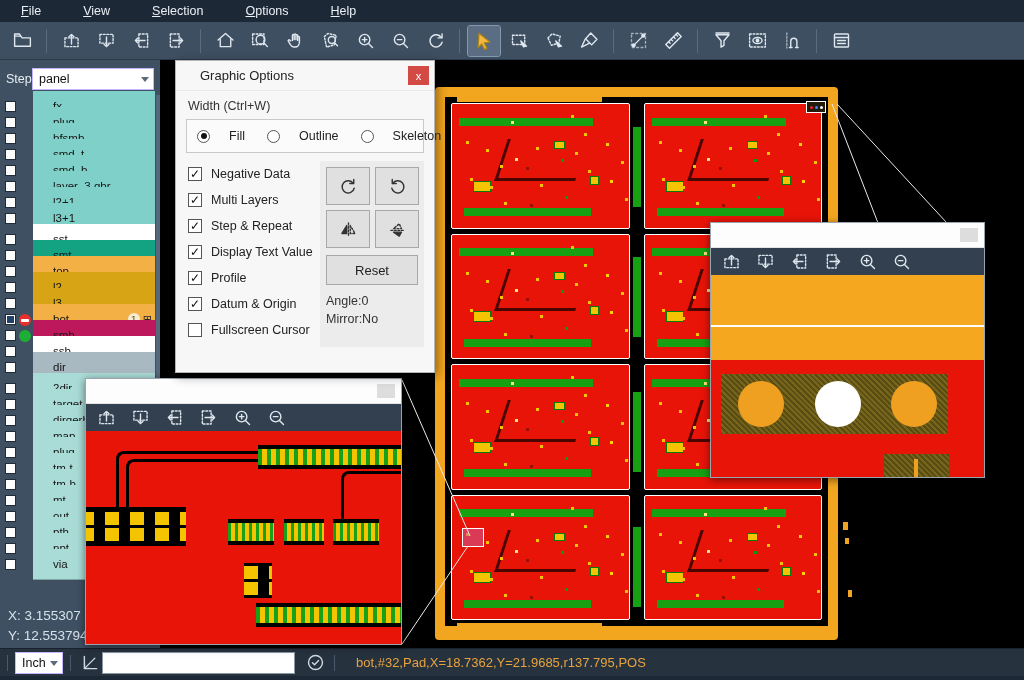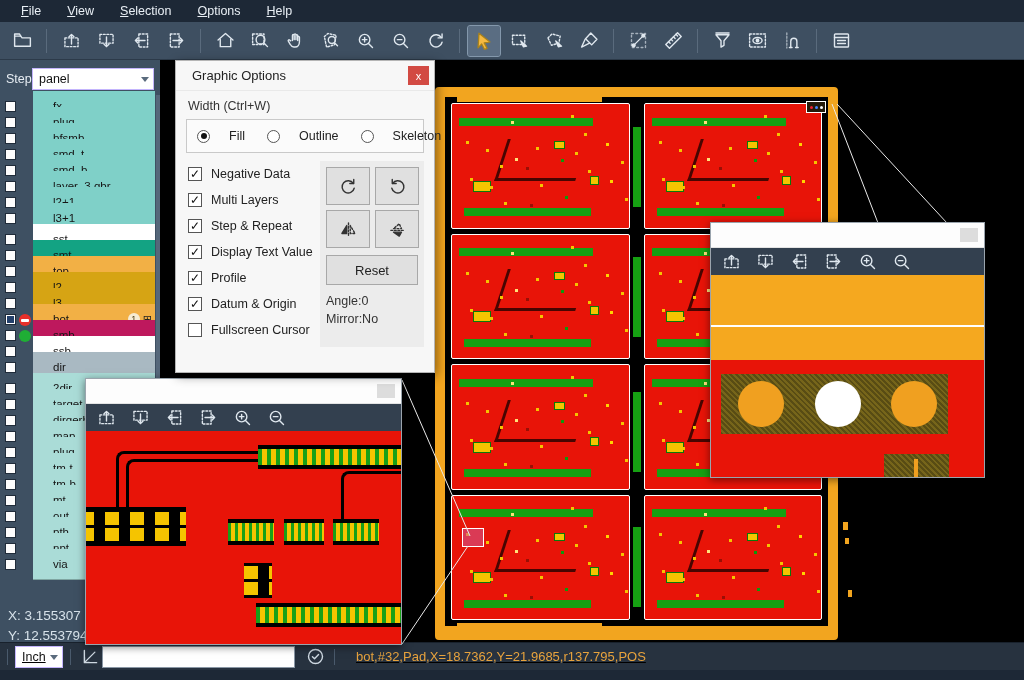--- a/index.html
+++ b/index.html
@@ -2,21 +2,21 @@
 <html><head>
 <meta charset="utf-8">
 <style>
   * { margin:0; padding:0; box-sizing:border-box; }
   html,body { width:1024px; height:680px; overflow:hidden; background:#000;
     font-family:"Liberation Sans", sans-serif; }
   .app { position:relative; width:1024px; height:680px; background:#1d2836; }
 
   
   .menubar { position:absolute; left:0; top:0; width:1024px; height:22px;
-    background:#1d2836; display:flex; align-items:center; padding-left:10px; gap:4px; z-index:3;}
+    background:#1d2836; display:flex; align-items:center; padding-left:10px; gap:20px; z-index:3;}
   .menu-item { color:#e9eff5; font-size:12.5px; padding:2px 11px; cursor:default; }
   .menu-item u { text-decoration:underline; }
 
   
   .toolbar { position:absolute; left:0; top:22px; width:1024px; height:38px;
     background:#3e4f61; display:flex; align-items:center; padding-left:6px; gap:3px; z-index:3;
     border-bottom:1px solid #2c3a49;}
   .tbtn { width:32px; height:30px; display:flex; align-items:center; justify-content:center;
     color:#dfe7ee; border-radius:2px; }
   .tbtn.selected { background:#5a6d82; outline:1px solid #8498ac; }
@@ -96,21 +96,21 @@
 
   
   .band { position:absolute; left:0; width:100%; }
   .olive { position:absolute; background:#76651a;
     background-image:repeating-linear-gradient(45deg, rgba(0,0,0,.25) 0 2px, transparent 2px 4px); }
   .fidcirc { position:absolute; border-radius:50%; width:46px; height:46px; }
 
   
   .dialog { position:absolute; left:175px; top:60px; width:260px; height:313px; background:#f7f7f7;
     border:1px solid #b5b5b5; z-index:12; box-shadow:2px 3px 10px rgba(0,0,0,.45);}
-  .dlg-title { height:30px; display:flex; align-items:center; padding-left:16px; font-size:13px;
+  .dlg-title { height:30px; display:flex; align-items:center; padding-left:24px; font-size:13px;
     color:#222; border-bottom:1px solid #e9e9e9; }
   .dlg-close { position:absolute; right:5px; top:5px; width:21px; height:19px; background:#d24a43;
     color:#fff; font-size:11px; display:flex; align-items:center; justify-content:center; }
   .dlg-width { font-size:12.5px; color:#333; margin:8px 0 6px 12px; }
   .radio-box { margin:0 10px; border:1px solid #c9c9c9; background:#fbfbfb; height:34px;
     display:flex; align-items:center; padding-left:10px; gap:22px; }
   .radio { display:flex; align-items:center; gap:19px; font-size:12.5px; color:#222; }
   .rdot { width:13px; height:13px; border:1px solid #555; border-radius:50%; background:#fff;
     display:flex; align-items:center; justify-content:center; }
   .rdot.sel::after { content:""; width:6px; height:6px; border-radius:50%; background:#111; }
@@ -123,22 +123,22 @@
   .icnbtns { display:grid; grid-template-columns:44px 44px; gap:5px; }
   .icnbtn { width:44px; height:38px; background:#e0e0e0; border:1px solid #a8a8a8;
     display:flex; align-items:center; justify-content:center; color:#333; }
   .resetbtn { margin-top:7px; width:92px; height:30px; background:#e0e0e0; border:1px solid #a8a8a8;
     font-size:13px; color:#222; display:flex; align-items:center; justify-content:center; }
   .ang { font-size:12.5px; color:#333; margin-top:9px; }
   .closebtn { position:absolute; left:10px; bottom:9px; width:238px; height:28px; background:#e9e9e9;
     border:1px solid #9a9a9a; font-size:13px; color:#222; display:flex; align-items:center; justify-content:center;}
 
   
-  .statusbar { position:absolute; left:0; bottom:10px; width:1024px; height:28px; background:#27323f;
-    display:flex; align-items:center; z-index:3; border-top:1px solid #18212c;text-decoration:underline; }
+  .statusbar { position:absolute; left:0; bottom:4px; width:1024px; height:28px; background:#27323f;
+    display:flex; align-items:center; z-index:3; border-top:1px solid #18212c; }
   .ssep { width:1px; height:16px; background:#4a5a6c; margin:0 7px; }
   .unit-select { width:48px; height:22px; }
   .cmd-input { width:193px; height:22px; background:#fff; border:1px solid #8a97a5; font-size:12px;
     font-family:"Liberation Sans",sans-serif; padding:0 5px; color:#111;}
   .sb-icon { color:#cfd9e2; display:flex; align-items:center; justify-content:center; width:24px;}
   .status-text { color:#e8a33d; font-size:13px; margin-left:14px; white-space:nowrap; }
 </style>
 </head>
 <body>
 

